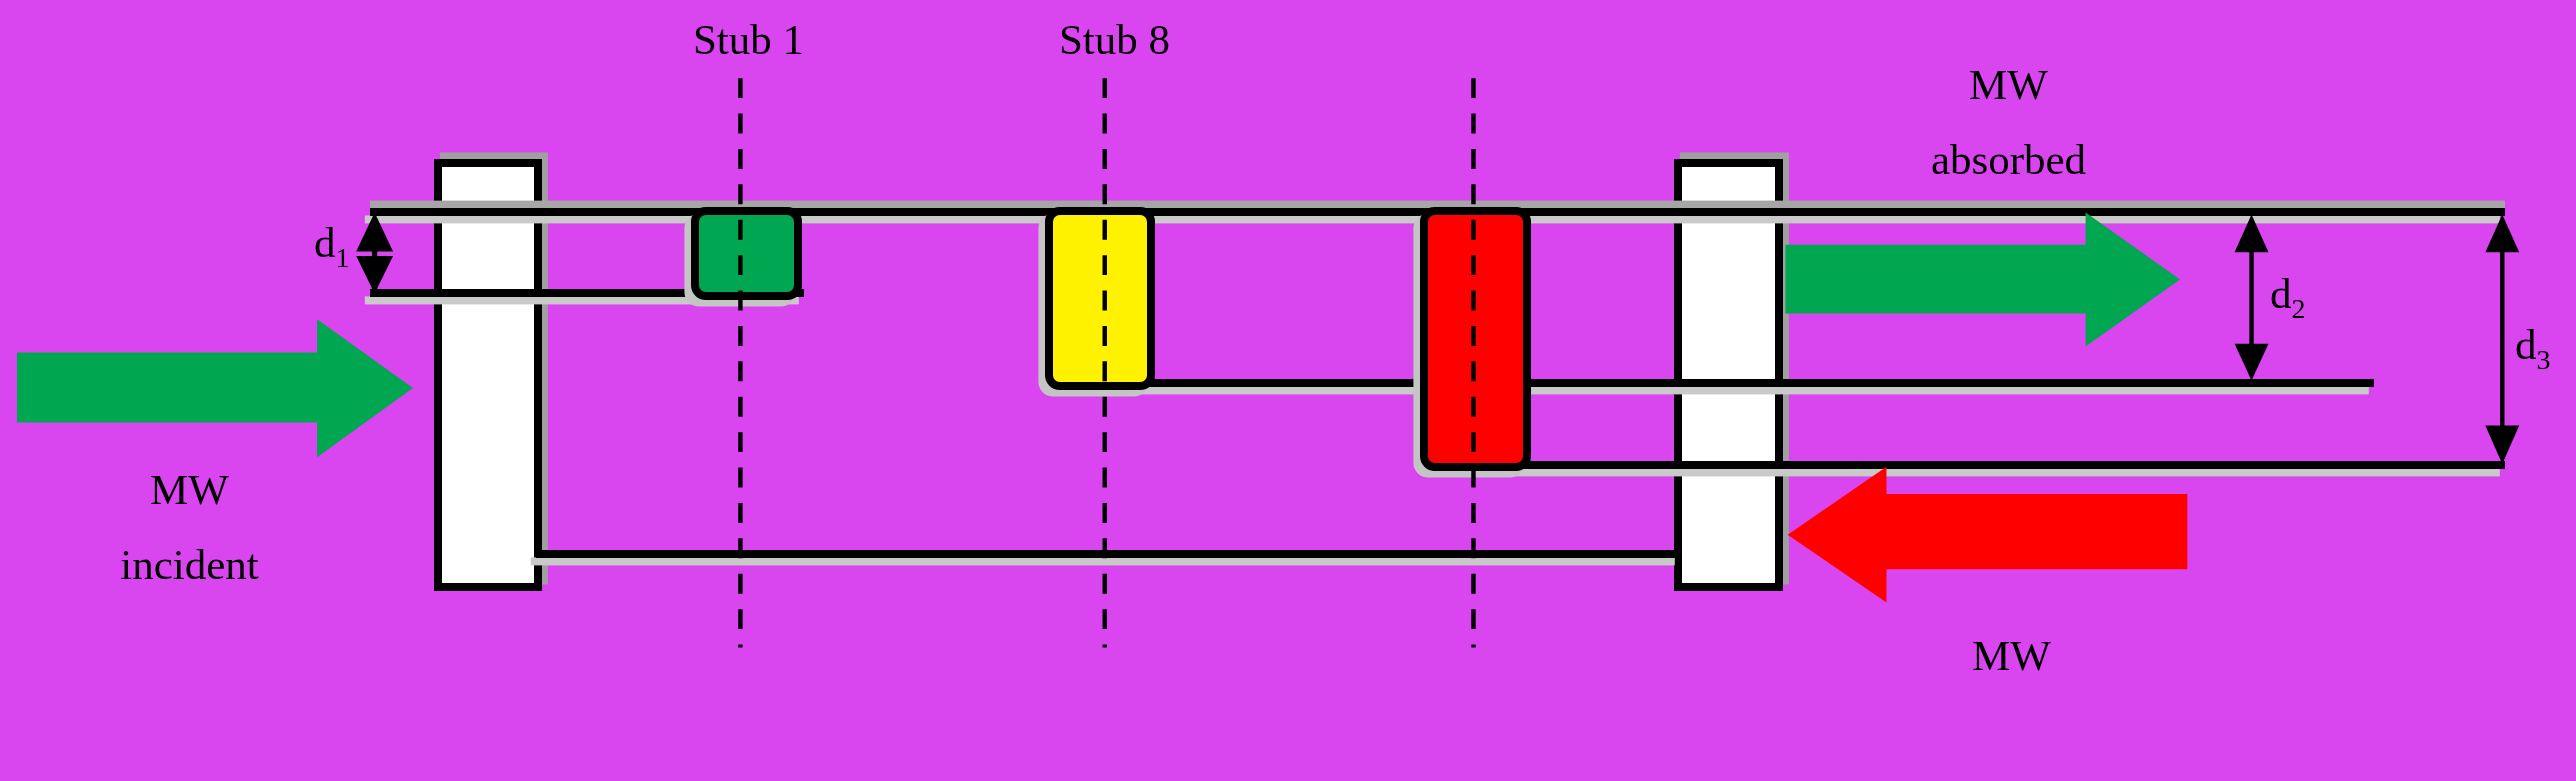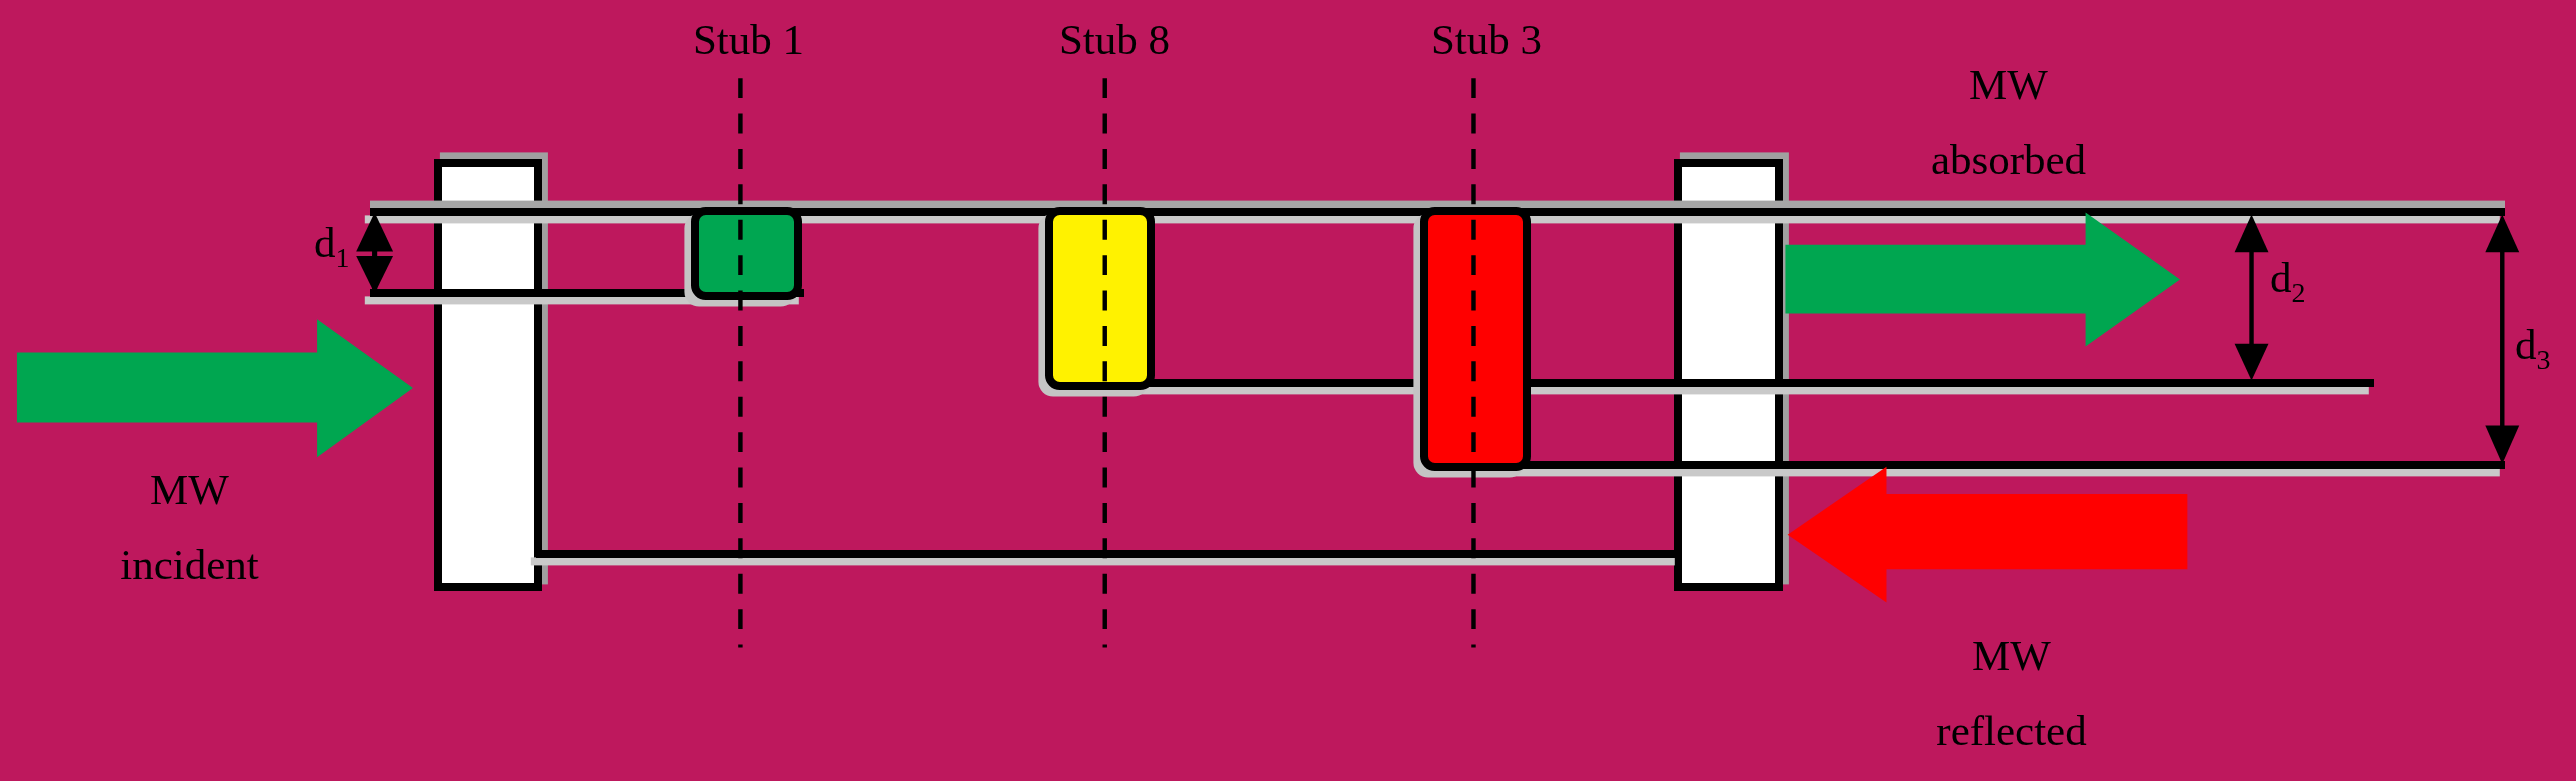--- a/index.html
+++ b/index.html
@@ -5,21 +5,21 @@
   html,body{
     margin:0; padding:0;
     width:2576px; height:781px;
     background:#ffffff;
     font-family:"Liberation Serif","DejaVu Serif",serif;
   }
   #canvas{
     position:relative;
     width:2576px; height:781px;
     overflow:hidden;
-    background:#be185d;
+    background:#d946ef;
   }
   .flange{
     position:absolute;
     box-sizing:border-box;
     border:8px solid #000;
     background:#fff;
     box-shadow:5.9px -6.6px 0 #a0a0a0;
   }
   .hline{
     position:absolute;
@@ -107,33 +107,31 @@
 
     <polygon points="22,478 429,478 429,433 559,526 429,620 429,573 22,573" fill="#00A650"></polygon>
 
     <polygon points="2420,332 2827,332 2827,288 2955,379 2827,470 2827,425 2420,425" fill="#00A650"></polygon>
 
     <polygon points="2965,670 2557,670 2557,633 2423,725 2557,817 2557,772 2965,772" fill="#FF0000"></polygon>
   </svg>
 
   <div class="label stub-label" style="left:601px;">Stub 1</div>
   <div class="label stub-label" style="left:967px;">Stub 8</div>
-  <div class="label stub-label" style="left:1339px;">Stub 3</div>
 
   <div class="label dim-label" style="left:286px; top:221px;margin-left:28px;"><span>d</span><sub>1</sub></div>
-  <div class="label dim-label" style="left:2270px; top:256px;text-align:right;"><span>d</span><sub>2</sub></div>
+  <div class="label dim-label" style="left:2270px; top:272px;text-align:right;"><span>d</span><sub>2</sub></div>
   <div class="label dim-label" style="left:2515px; top:323px;"><span>d</span><sub>3</sub></div>
 
   <div class="label wave-label" style="left:-69px; top:452px;">
     <div>MW</div>
     <div>incident</div>
   </div>
   <div class="label wave-label" style="left:1750px; top:47px;">
     <div>MW</div>
     <div>absorbed</div>
   </div>
   <div class="label wave-label" style="left:1753px; top:618px;">
     <div>MW</div>
-    <div>reflected</div>
   </div>
 
 </div>
 
 
 </body></html>

